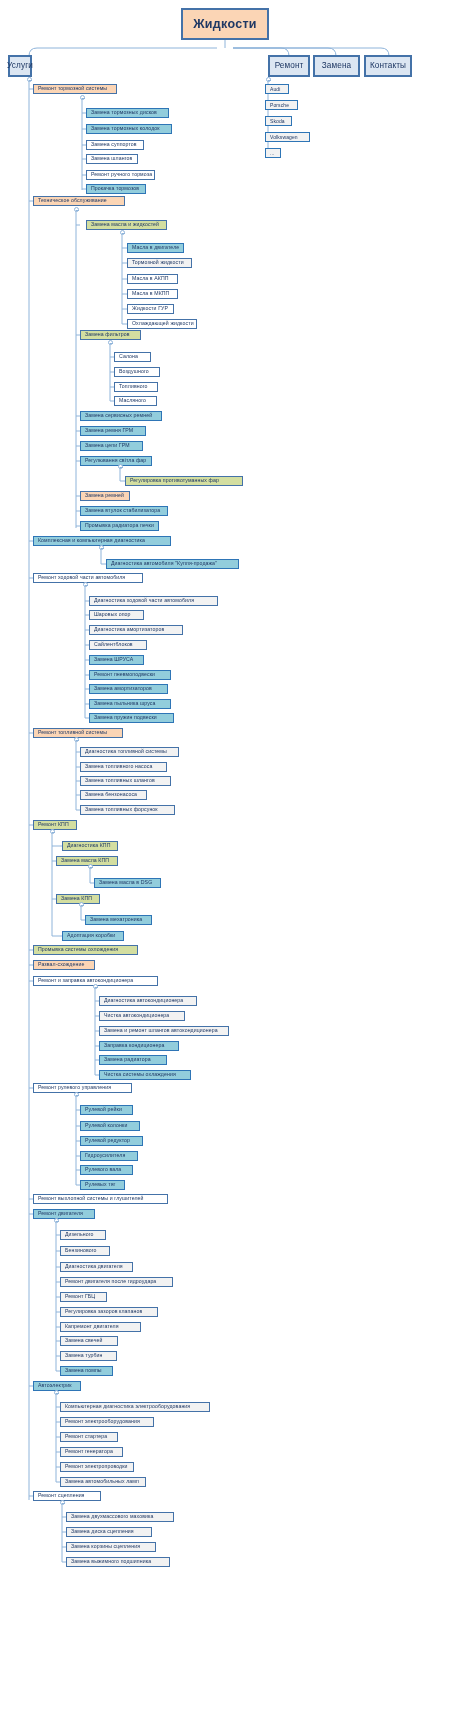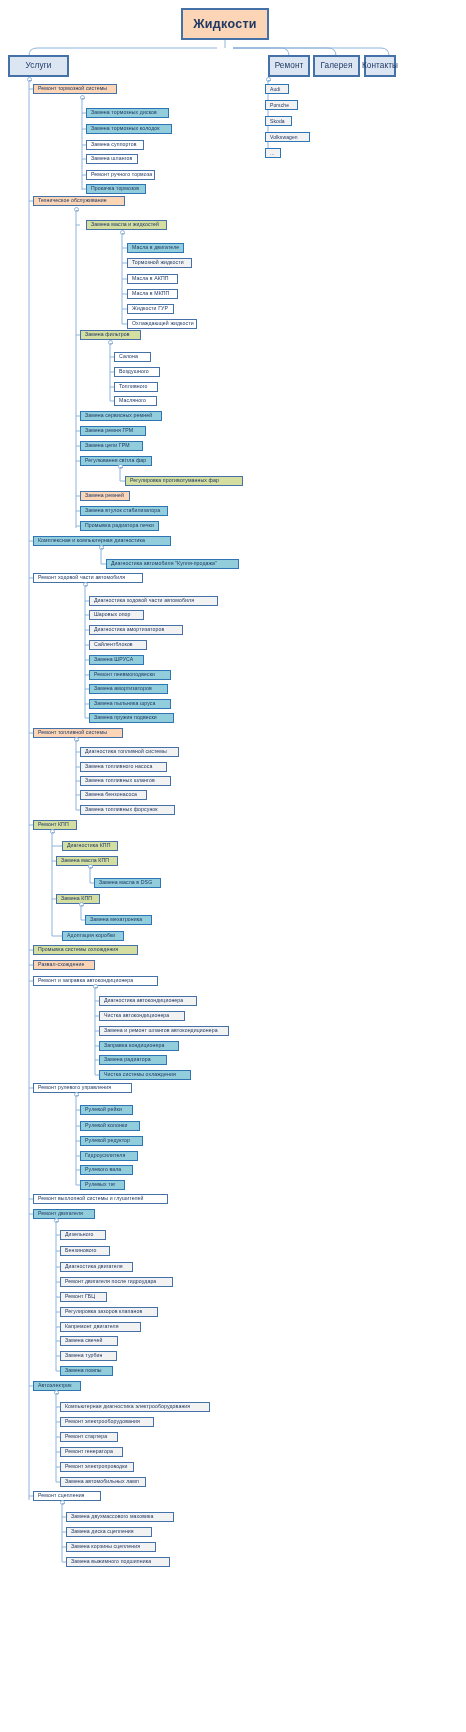--- a/index.html
+++ b/index.html
@@ -116,24 +116,24 @@
       <path d="M56,1392 L56,1482"></path>
       <path d="M56,1407 L60,1407 M56,1422 L60,1422 M56,1437 L60,1437 M56,1452 L60,1452 M56,1467 L60,1467 M56,1482 L60,1482"></path>
 
       <path d="M62,1502 L62,1562"></path>
       <path d="M62,1517 L66,1517 M62,1532 L66,1532 M62,1547 L66,1547 M62,1562 L66,1562"></path>
     </g>
   </svg>
 
   <div id="nodes">
       <div class="node root" style="left: 181px; top: 8px; width: 88px;">Жидкости</div>
-      <div class="node lv1" style="left: 8px; top: 55px; width: 61px;">Услуги</div>
+      <div class="node lv1" style="left: 8px; top: 55px; width: 24px;">Услуги</div>
       <div class="node lv1" style="left: 268px; top: 55px; width: 42px;">Ремонт</div>
-      <div class="node lv1" style="left: 313px; top: 55px; width: 47px;">Галерея</div>
-      <div class="node lv1" style="left: 364px; top: 55px; width: 32px;">Контакты</div>
+      <div class="node lv1" style="left: 313px; top: 55px; width: 47px;">Замена</div>
+      <div class="node lv1" style="left: 364px; top: 55px; width: 48px;">Контакты</div>
       <div class="node brand" style="left: 265px; top: 84px; width: 24px;">Audi</div>
       <div class="node brand" style="left: 265px; top: 100px; width: 33px;">Porsche</div>
       <div class="node brand" style="left: 265px; top: 116px; width: 27px;">Skoda</div>
       <div class="node brand" style="left: 265px; top: 132px; width: 45px;">Volkswagen</div>
       <div class="node brand" style="left: 265px; top: 148px; width: 16px;">...</div>
       <div class="node orange" style="left: 33px; top: 84px; width: 84px;">Ремонт тормозной системы</div>
       <div class="node blue" style="left: 86px; top: 108px; width: 83px;">Замена тормозных дисков</div>
       <div class="node blue" style="left: 86px; top: 124px; width: 86px;">Замена тормозных колодок</div>
       <div class="node white" style="left: 86px; top: 140px; width: 58px;">Замена суппортов</div>
       <div class="node white" style="left: 86px; top: 154px; width: 52px;">Замена шлангов</div>

